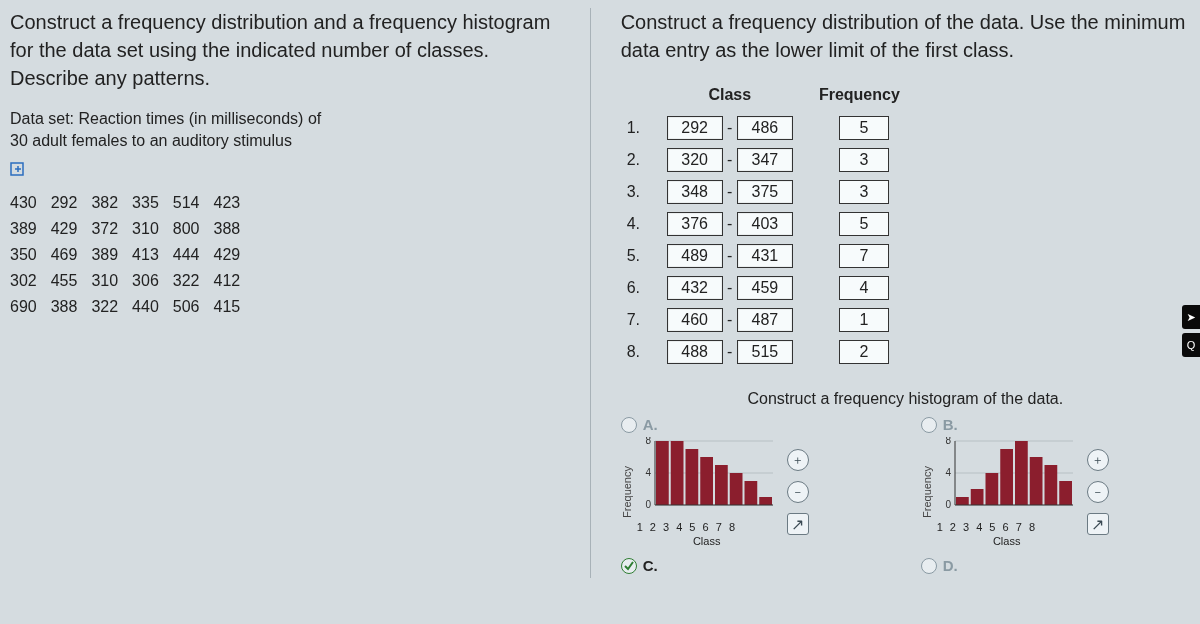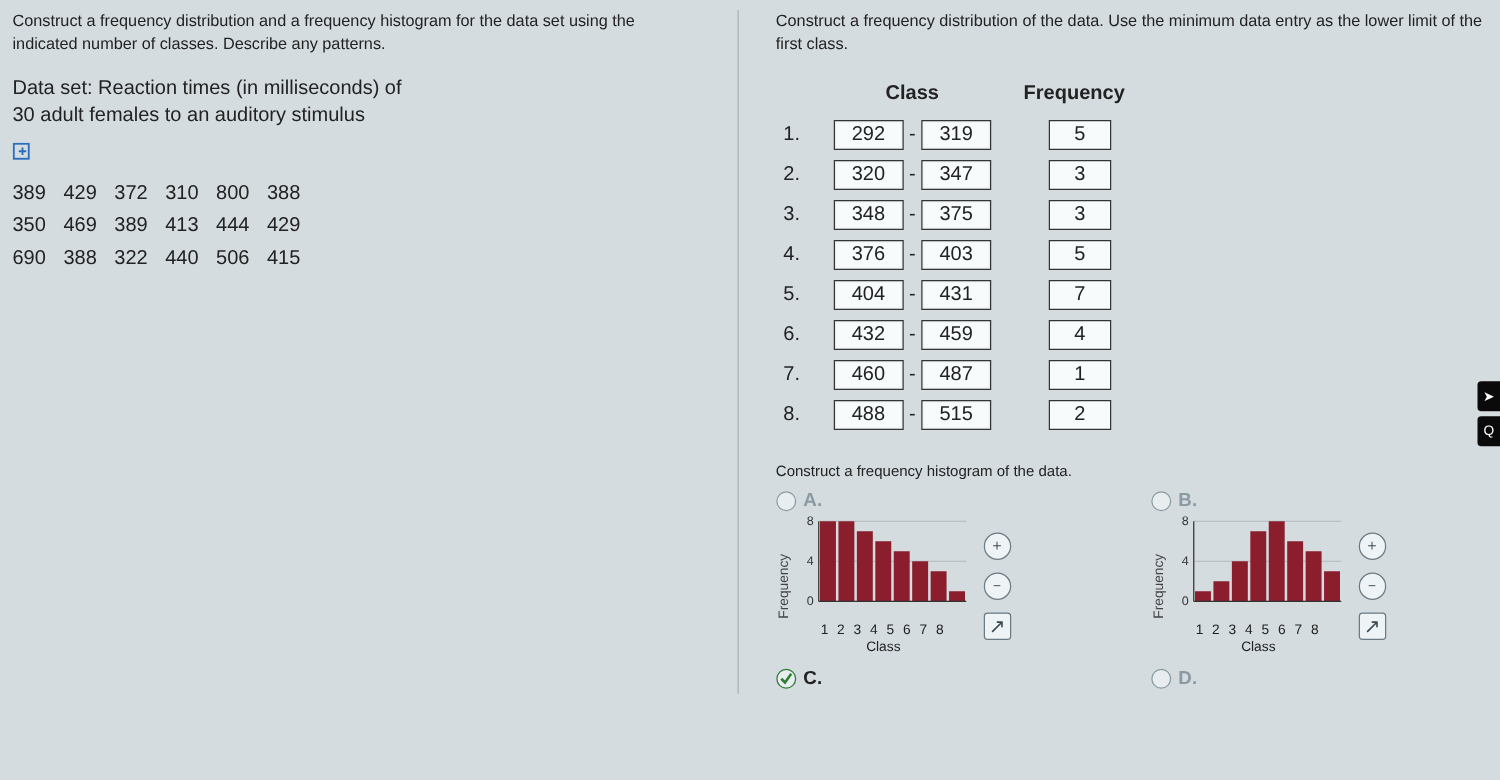--- a/index.html
+++ b/index.html
@@ -23,21 +23,21 @@
   }
   .right-panel {
     width: 580px;
     position: relative;
   }
   .divider {
     width: 1px;
     background: #a8b2b8;
   }
   .instr {
-    font-size: 13px;
+    font-size: 20px;
     line-height: 1.4;
     margin: 0 0 18px 0;
   }
   .label-line {
     font-size: 16px;
     margin: 4px 0;
   }
   .launcher {
     margin: 12px 0;
     width: 18px;
@@ -79,22 +79,23 @@
   }
   .freq-input {
     display: inline-block;
     width: 36px;
     padding: 2px 6px;
     border: 1px solid #333;
     background: #f7fbfc;
     text-align: center;
   }
   .hist-prompt {
-    font-size: 12px;
+    font-size: 16px;
     margin-top: 22px;
+    text-align: center;
   }
   .choices {
     display: flex;
     flex-wrap: wrap;
     gap: 10px 40px;
     margin-top: 8px;
   }
   .choice {
     width: 260px;
     position: relative;
@@ -137,21 +138,20 @@
     display: inline-block;
   }
   .xlabel {
     text-align: center;
     font-size: 11px;
     margin-top: 2px;
   }
   .xticks {
     font-size: 11px;
     letter-spacing: 2px;
-    text-align: center;
   }
   .side-icons {
     display: flex;
     flex-direction: column;
     gap: 10px;
     padding-left: 6px;
   }
   .icon-btn {
     width: 20px; height: 20px;
     border: 1px solid #6b7a83;
@@ -209,34 +209,50 @@
     <div class="launcher">
       <svg viewBox="0 0 18 16" width="18" height="16">
           <rect x="1" y="1" width="12" height="12" fill="none" stroke="#2b6dbf" stroke-width="1.5"></rect>
           <path d="M5 7 h6 M8 4 v6" stroke="#2b6dbf" stroke-width="1.5"></path>
         </svg>
     </div>
 
     <table class="data-table">
       <tbody id="data-grid-body">
           <tr>
+            <td>430</td>
+            <td>292</td>
+            <td>382</td>
+            <td>335</td>
+            <td>514</td>
+            <td>423</td>
+          </tr>
+          <tr>
             <td>389</td>
             <td>429</td>
             <td>372</td>
             <td>310</td>
             <td>800</td>
             <td>388</td>
           </tr>
           <tr>
             <td>350</td>
             <td>469</td>
             <td>389</td>
             <td>413</td>
             <td>444</td>
             <td>429</td>
+          </tr>
+          <tr>
+            <td>302</td>
+            <td>455</td>
+            <td>310</td>
+            <td>306</td>
+            <td>322</td>
+            <td>412</td>
           </tr>
           <tr>
             <td>690</td>
             <td>388</td>
             <td>322</td>
             <td>440</td>
             <td>506</td>
             <td>415</td>
           </tr>
         </tbody>
@@ -252,41 +268,41 @@
       <thead>
         <tr>
           <th></th>
           <th>Class</th>
           <th>Frequency</th>
         </tr>
       </thead>
       <tbody id="freq-body">
           <tr>
             <td class="rownum">1.</td>
-            <td><span class="input-cell">292</span> - <span class="input-cell">319</span></td>
+            <td><span class="input-cell">292</span> - <span class="input-cell">486</span></td>
             <td style="padding-left: 40px;"><span class="freq-input">5</span></td>
           </tr>
           <tr>
             <td class="rownum">2.</td>
             <td><span class="input-cell">320</span> - <span class="input-cell">347</span></td>
             <td style="padding-left: 40px;"><span class="freq-input">3</span></td>
           </tr>
           <tr>
             <td class="rownum">3.</td>
             <td><span class="input-cell">348</span> - <span class="input-cell">375</span></td>
             <td style="padding-left: 40px;"><span class="freq-input">3</span></td>
           </tr>
           <tr>
             <td class="rownum">4.</td>
             <td><span class="input-cell">376</span> - <span class="input-cell">403</span></td>
             <td style="padding-left: 40px;"><span class="freq-input">5</span></td>
           </tr>
           <tr>
             <td class="rownum">5.</td>
-            <td><span class="input-cell">404</span> - <span class="input-cell">431</span></td>
+            <td><span class="input-cell">489</span> - <span class="input-cell">431</span></td>
             <td style="padding-left: 40px;"><span class="freq-input">7</span></td>
           </tr>
           <tr>
             <td class="rownum">6.</td>
             <td><span class="input-cell">432</span> - <span class="input-cell">459</span></td>
             <td style="padding-left: 40px;"><span class="freq-input">4</span></td>
           </tr>
           <tr>
             <td class="rownum">7.</td>
             <td><span class="input-cell">460</span> - <span class="input-cell">487</span></td>

